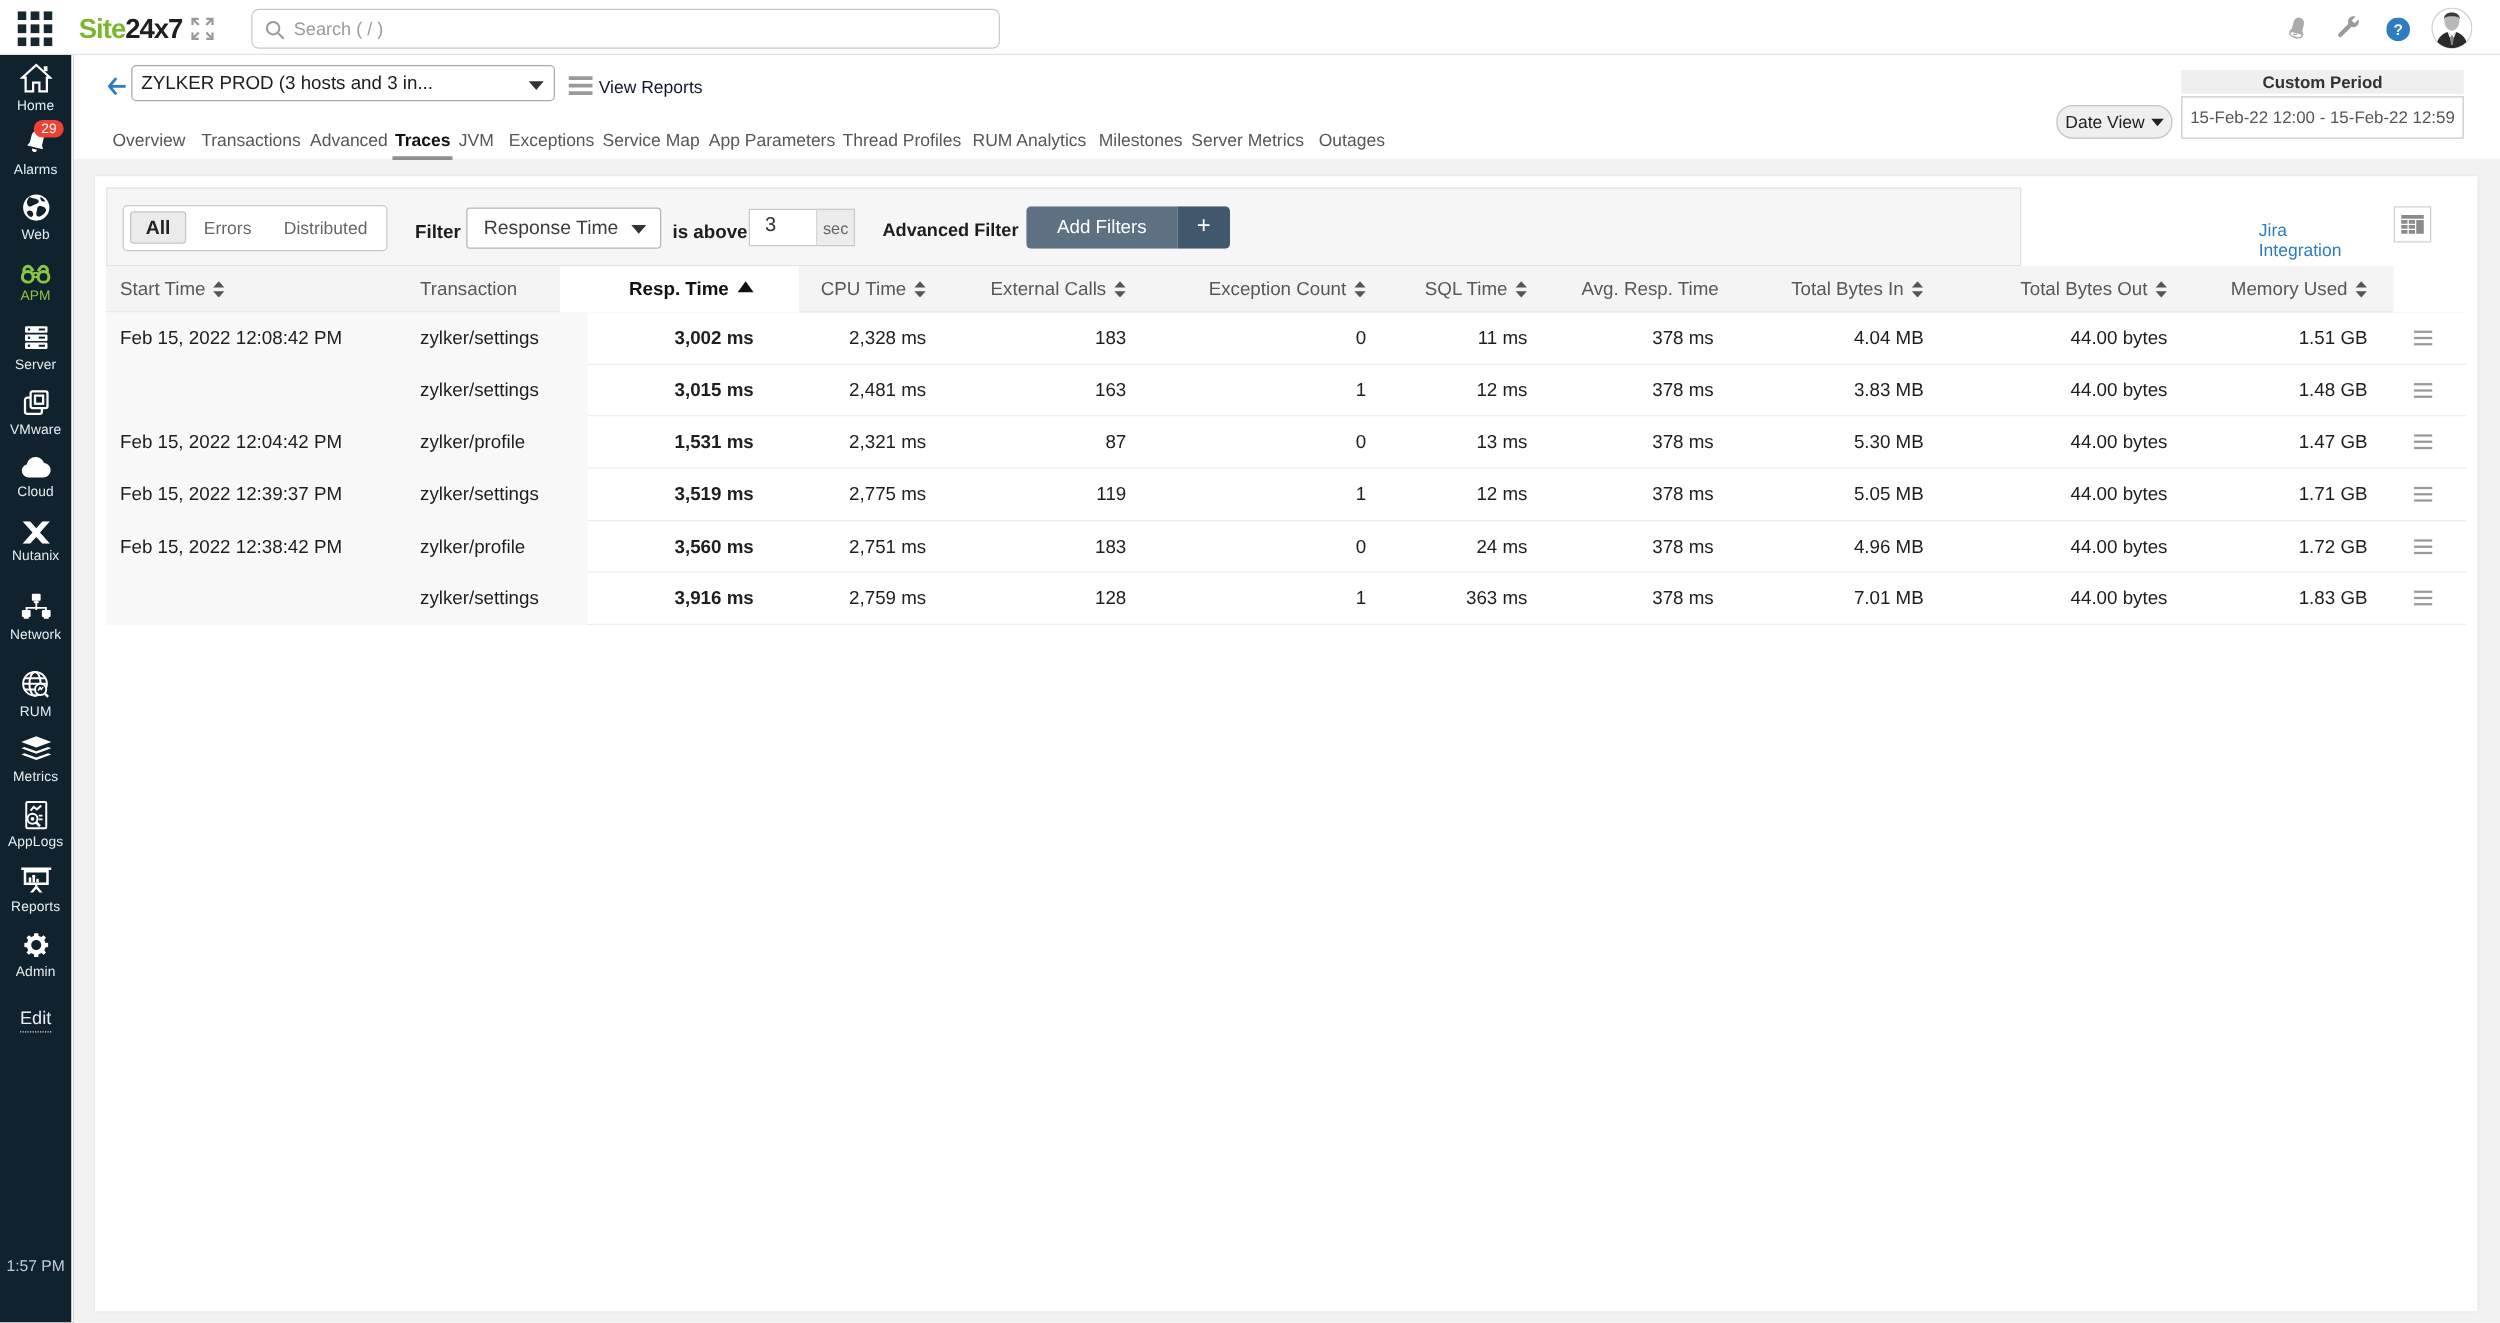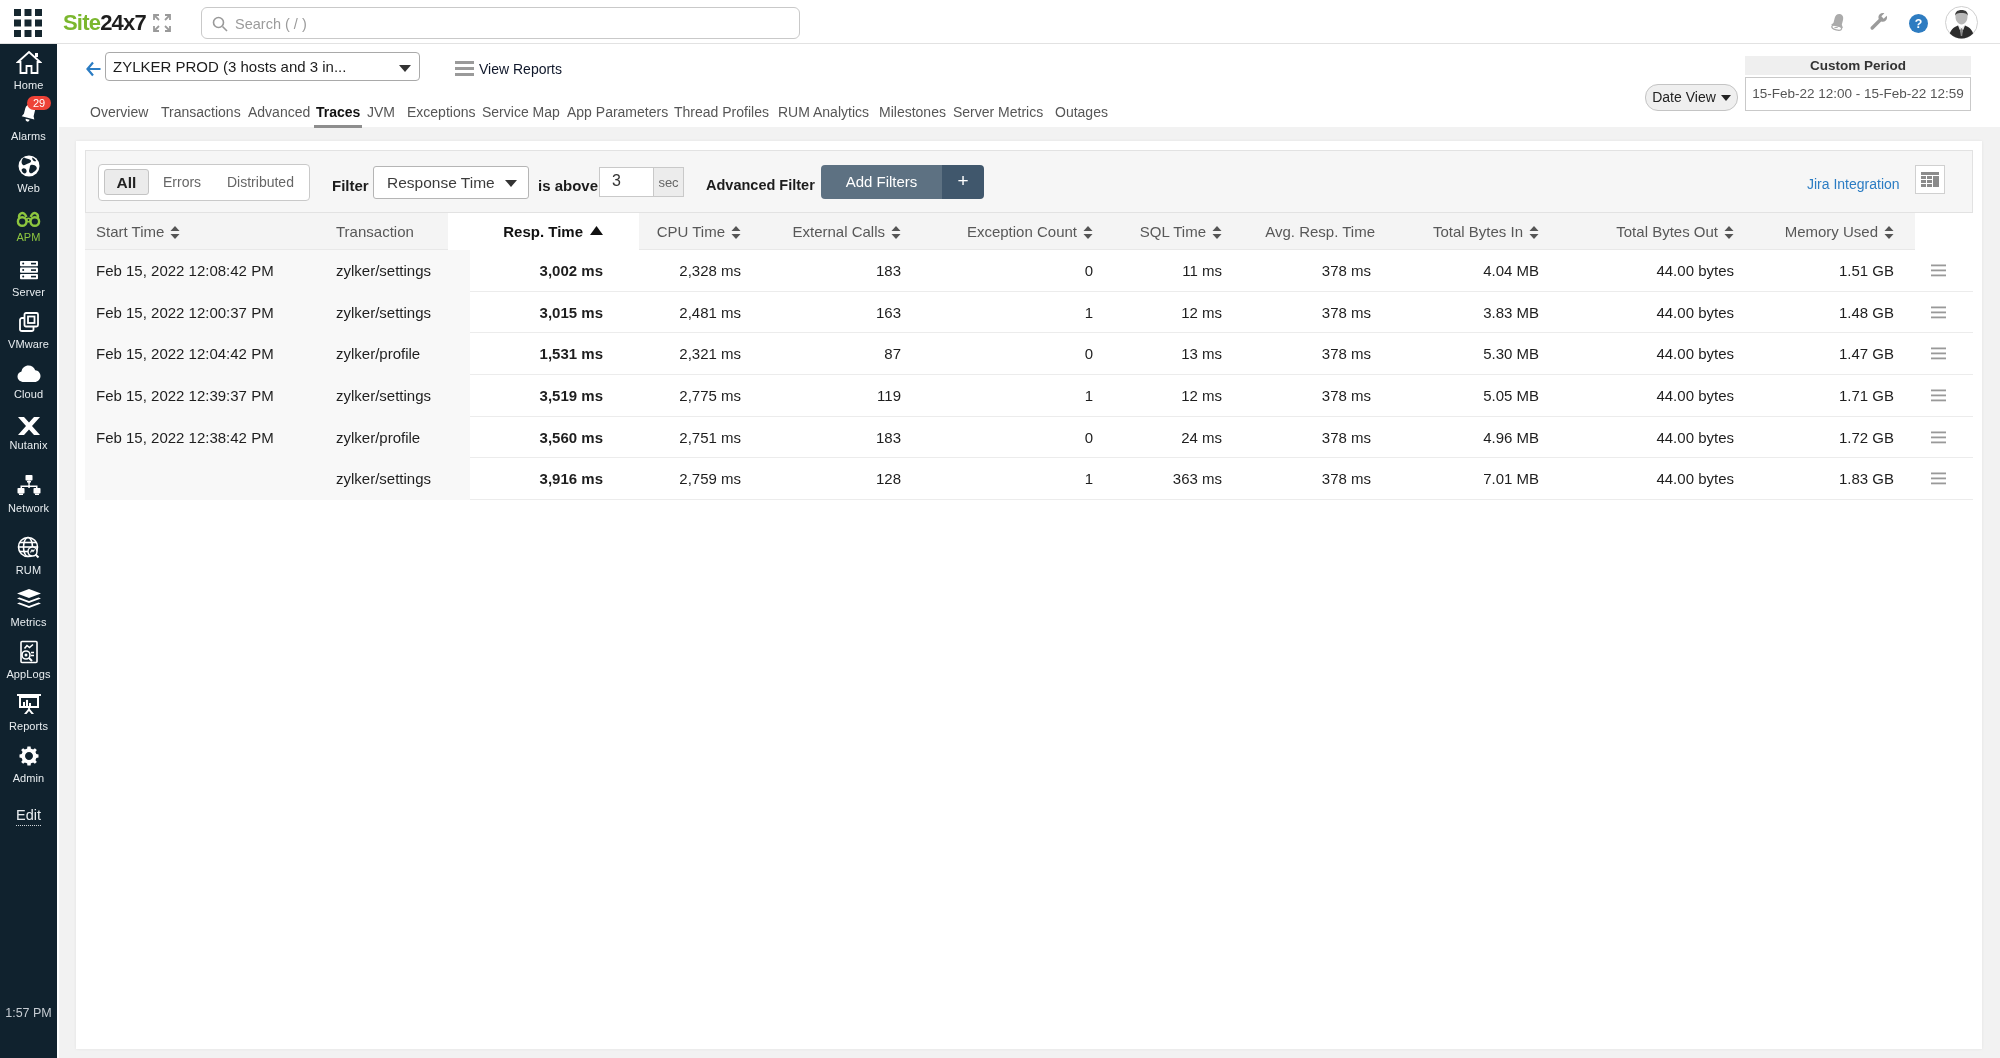--- a/index.html
+++ b/index.html
@@ -19,40 +19,40 @@
 
 #sidebar { position:absolute; left:0; top:44px; width:59px; height:1014px; background:#10222e; z-index:11; border-right:2px solid #ffffff; box-sizing:border-box; }
 .sbitem { width:57px; height:52px; display:flex; flex-direction:column; align-items:center; justify-content:center; color:#e8edf0; }
 .sbitem .lbl { font-size:11px; margin-top:4px; letter-spacing:0.1px; }
 .sbitem.green { color:#8dc63f; }
 #clock { position:absolute; left:0; bottom:38px; width:57px; text-align:center; color:#c6ccd2; font-size:12.5px; }
 
 
 #hdr { position:absolute; left:57px; top:44px; width:1943px; height:83px; background:#fff; }
 #backarrow { position:absolute; left:29px; top:17px; }
-#monsel { position:absolute; left:48px; top:8px; width:315px; height:29px; border:1px solid #a9a9a9; border-radius:4px; background:#fff; }
+#monsel { position:absolute; left:48px; top:8px; width:339px; height:29px; border:1px solid #a9a9a9; border-radius:4px; background:#fff; }
 #monsel .txt { position:absolute; left:7px; top:5px; font-size:15px; color:#1c1c1c; }
 #monsel .car { position:absolute; right:8px; top:12px; width:0; height:0; border-left:6px solid transparent; border-right:6px solid transparent; border-top:7px solid #333; }
 #vrham { position:absolute; left:398px; top:17px; width:19px; height:15px; }
 #vrham div { height:3px; background:#9a9a9a; margin-bottom:3px; }
 #viewreports { position:absolute; left:422px; top:17px; font-size:14px; color:#0f172a; }
 
 #tabs { position:absolute; left:0; top:0; width:100%; height:100%; font-size:14px; color:#565656; }
 #tabs span { position:absolute; top:60px; }
 #tabs .act { color:#111; font-weight:bold; }
 #tabs .act:after { content:""; position:absolute; left:-2px; right:-2px; bottom:-8px; height:3px; background:#8e8e8e; }
 
 #dateview { position:absolute; left:1588px; top:40px; width:93px; height:27px; background:#efefef; border:1px solid #c4c4c4; border-radius:13px; font-size:14px; color:#222; text-align:center; line-height:25px; }
 #dateview .car { display:inline-block; width:0; height:0; border-left:5px solid transparent; border-right:5px solid transparent; border-top:6px solid #222; margin-left:5px; vertical-align:1px; }
 #customperiod { position:absolute; left:1688px; top:12px; width:226px; height:19px; background:#efefef; font-size:13.5px; font-weight:bold; color:#333; text-align:center; line-height:19px; }
 #daterange { position:absolute; left:1688px; top:33px; width:226px; height:34px; background:#fff; border:1px solid #c9c9c9; font-size:13.5px; color:#555; text-align:center; line-height:32px; white-space:nowrap; }
 
 
 #panel { position:absolute; left:76px; top:141px; width:1906px; height:908px; background:#fff; box-shadow:0 0 3px rgba(0,0,0,0.07); }
-#fstrip { position:absolute; left:9px; top:9px; width:1888px; height:63px; background:#f6f6f6; border:1px solid #e2e2e2; }
+#fstrip { position:absolute; left:9px; top:9px; width:1532px; height:63px; background:#f6f6f6; border:1px solid #e2e2e2; }
 
 #toggle { position:absolute; left:12px; top:13px; width:212px; height:37px; background:#fff; border:1px solid #c9c9c9; border-radius:4px; }
 #toggle .all { position:absolute; left:5px; top:4px; width:45px; height:26px; background:#ebebeb; border:1px solid #c4c4c4; border-radius:3px; font-size:15.5px; font-weight:bold; color:#222; text-align:center; line-height:25px; }
 #toggle .err { position:absolute; left:64px; top:9px; font-size:14px; color:#666;text-align:center; }
 #toggle .dis { position:absolute; left:128px; top:9px; font-size:14px; color:#666; }
 
 .flbl { position:absolute; top:26px; font-size:15px; font-weight:bold; color:#1d1d1d; }
 #fsel { position:absolute; left:287px; top:15px; width:156px; height:33px; background:#fff; border:1px solid #b5b5b5; border-radius:3px; }
 #fsel .txt { position:absolute; left:13px; top:7px; font-size:15.5px; color:#3c3c3c; }
 #fsel .car { position:absolute; right:11px; top:13px; width:0; height:0; border-left:6px solid transparent; border-right:6px solid transparent; border-top:7px solid #333; }
@@ -434,21 +434,20 @@
             <g fill="#999">
               <rect x="0" y="0.5" width="15" height="1.8"></rect>
               <rect x="0" y="5.5" width="15" height="1.8"></rect>
               <rect x="0" y="10.5" width="15" height="1.8"></rect>
             </g>
           </svg></div>
         <div class="sep"></div>
       </div>
       <div class="drow">
         <div style="position:absolute;left:0;top:0;width:385px;height:41.67px;background:#f8f8f8"></div>
-        <div class="dcell" style="left:0px; width:240px;padding-left:11px;">Feb 15, 2022 12:00:37 PM</div>
         <div class="dcell" style="left:240px; width:145px;padding-left:11px;">zylker/settings</div>
         <div class="dcell" style="left:385px; width:143px;padding-right:10px; text-align:right;font-weight:bold;">3,015 ms</div>
         <div class="dcell" style="left:528px; width:138px;padding-right:10px; text-align:right;">2,481 ms</div>
         <div class="dcell" style="left:666px; width:160px;padding-right:10px; text-align:right;">163</div>
         <div class="dcell" style="left:826px; width:192px;padding-right:10px; text-align:right;">1</div>
         <div class="dcell" style="left:1018px; width:129px;padding-right:10px; text-align:right;">12 ms</div>
         <div class="dcell" style="left:1147px; width:149px;padding-right:10px; text-align:right;">378 ms</div>
         <div class="dcell" style="left:1296px; width:168px;padding-right:10px; text-align:right;">3.83 MB</div>
         <div class="dcell" style="left:1464px; width:195px;padding-right:10px; text-align:right;">44.00 bytes</div>
         <div class="dcell" style="left:1659px; width:160px;padding-right:10px; text-align:right;">1.48 GB</div>

